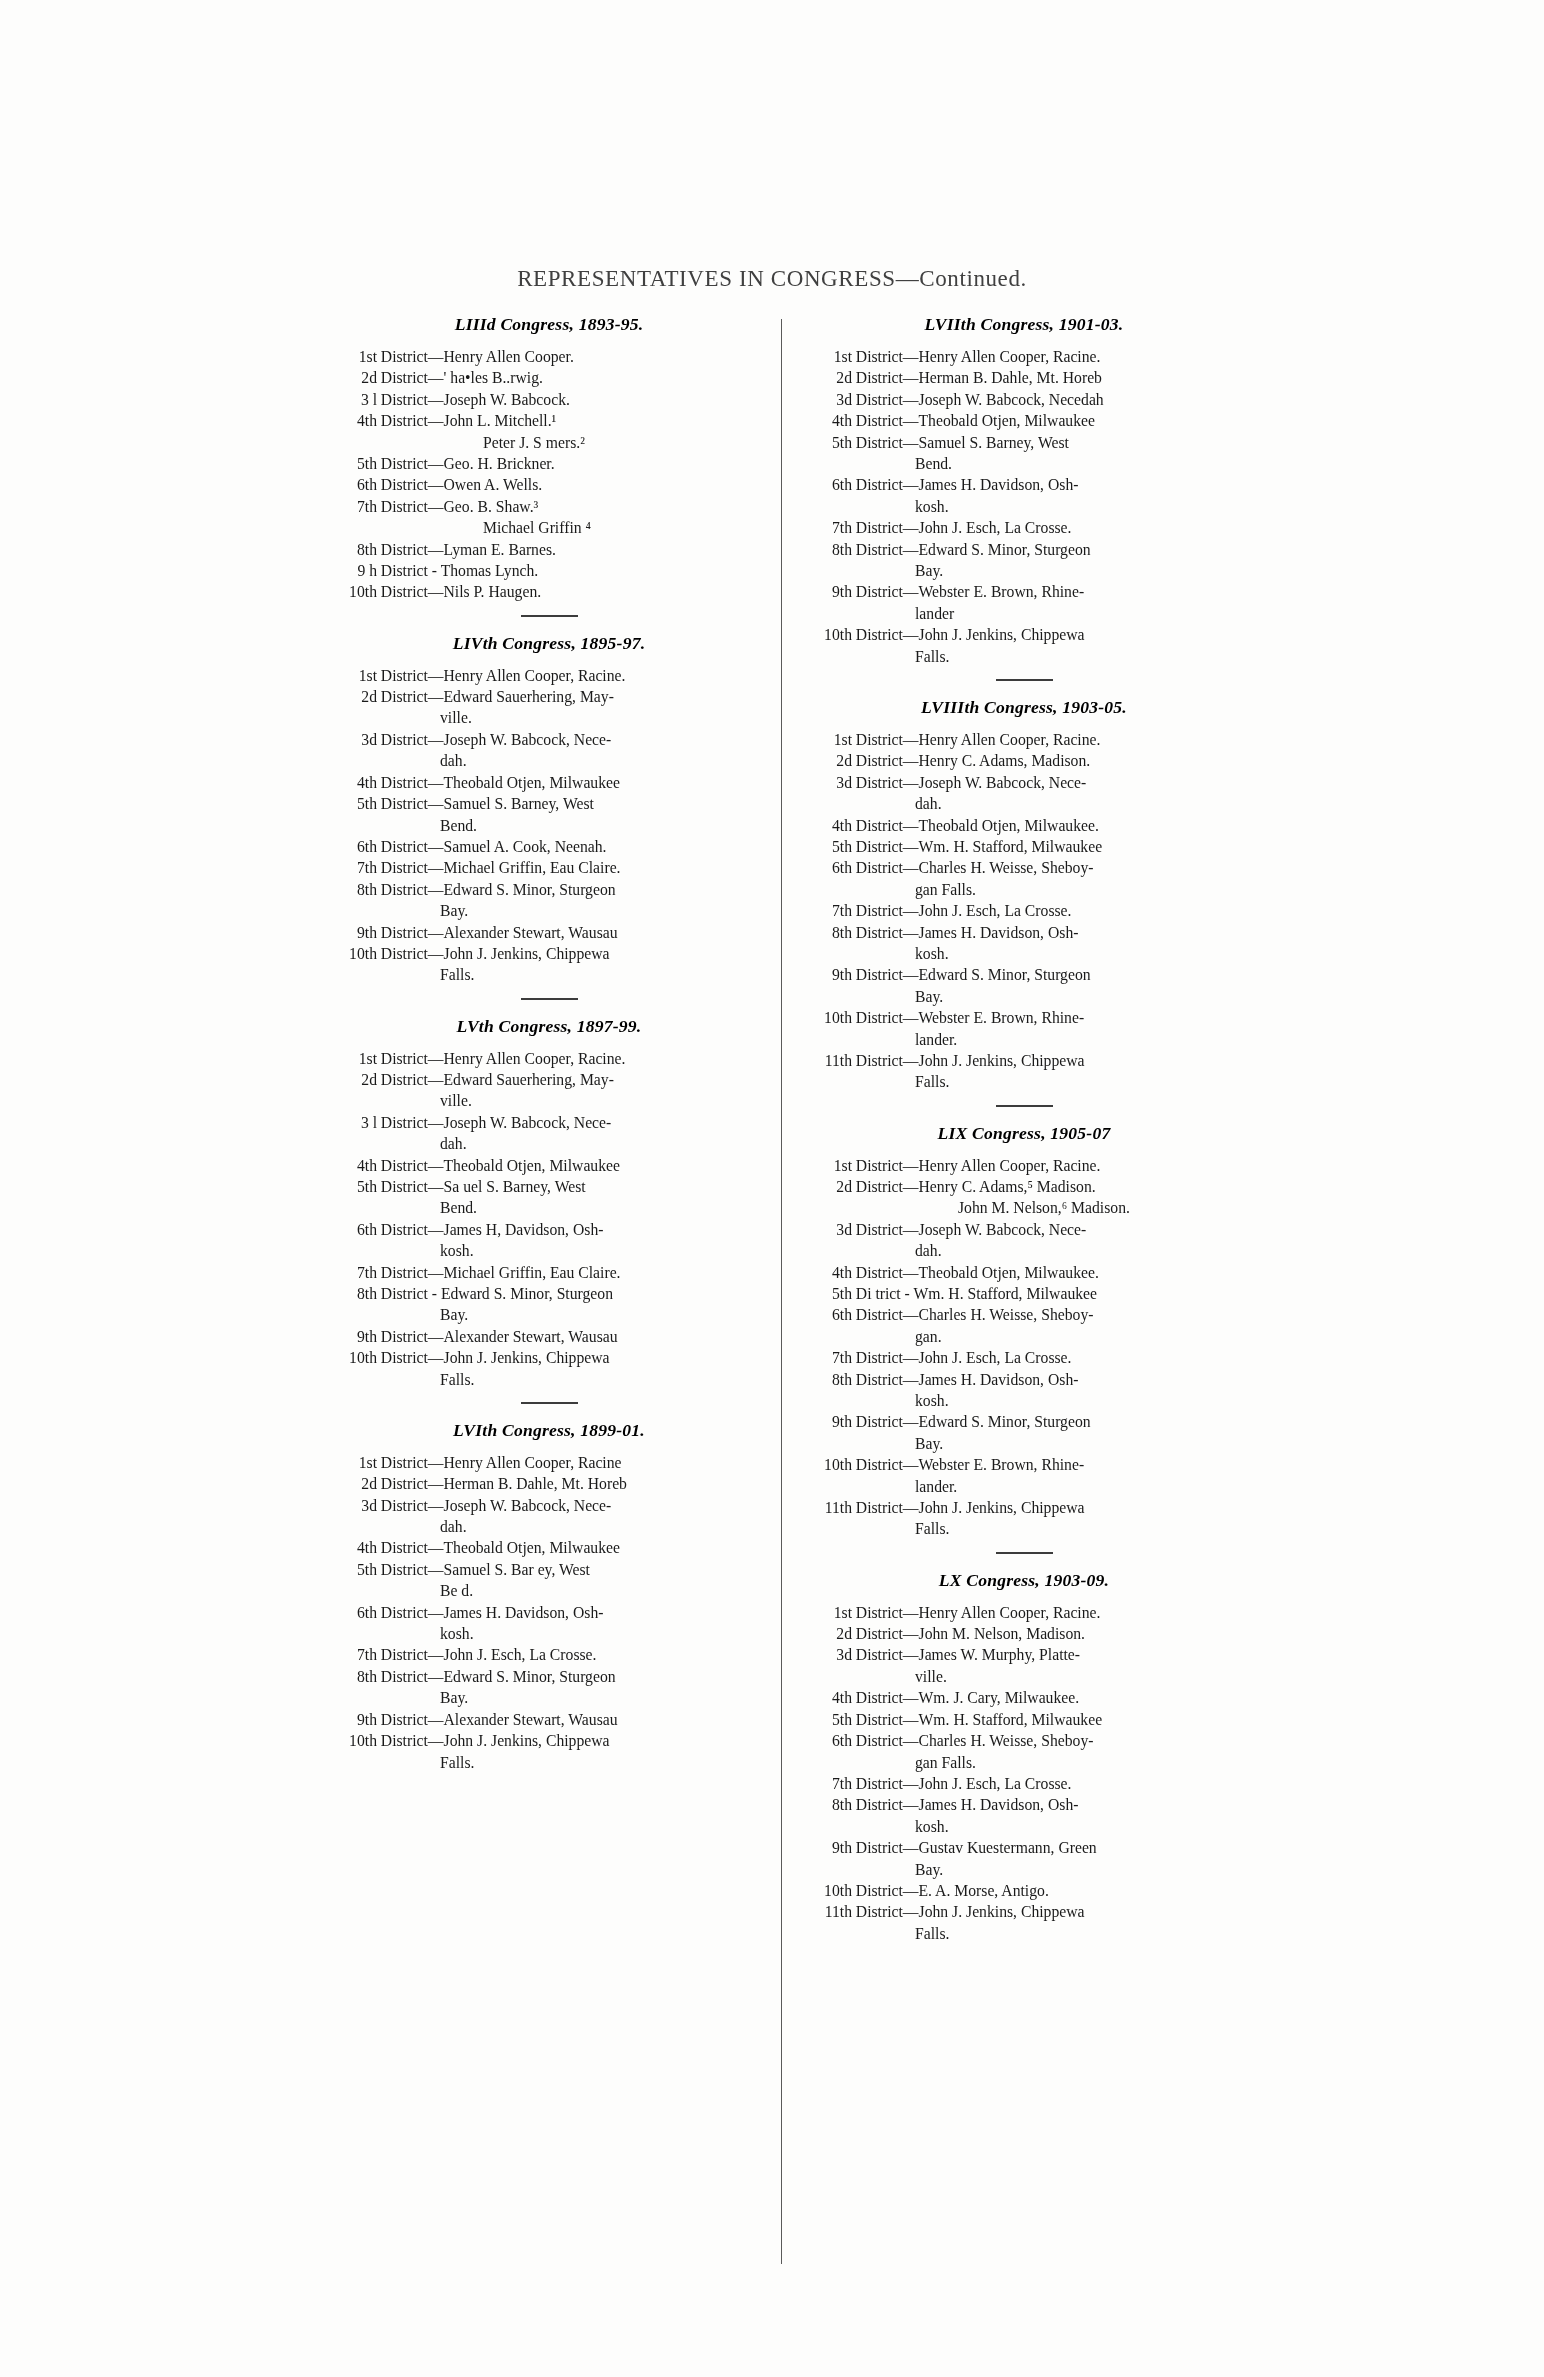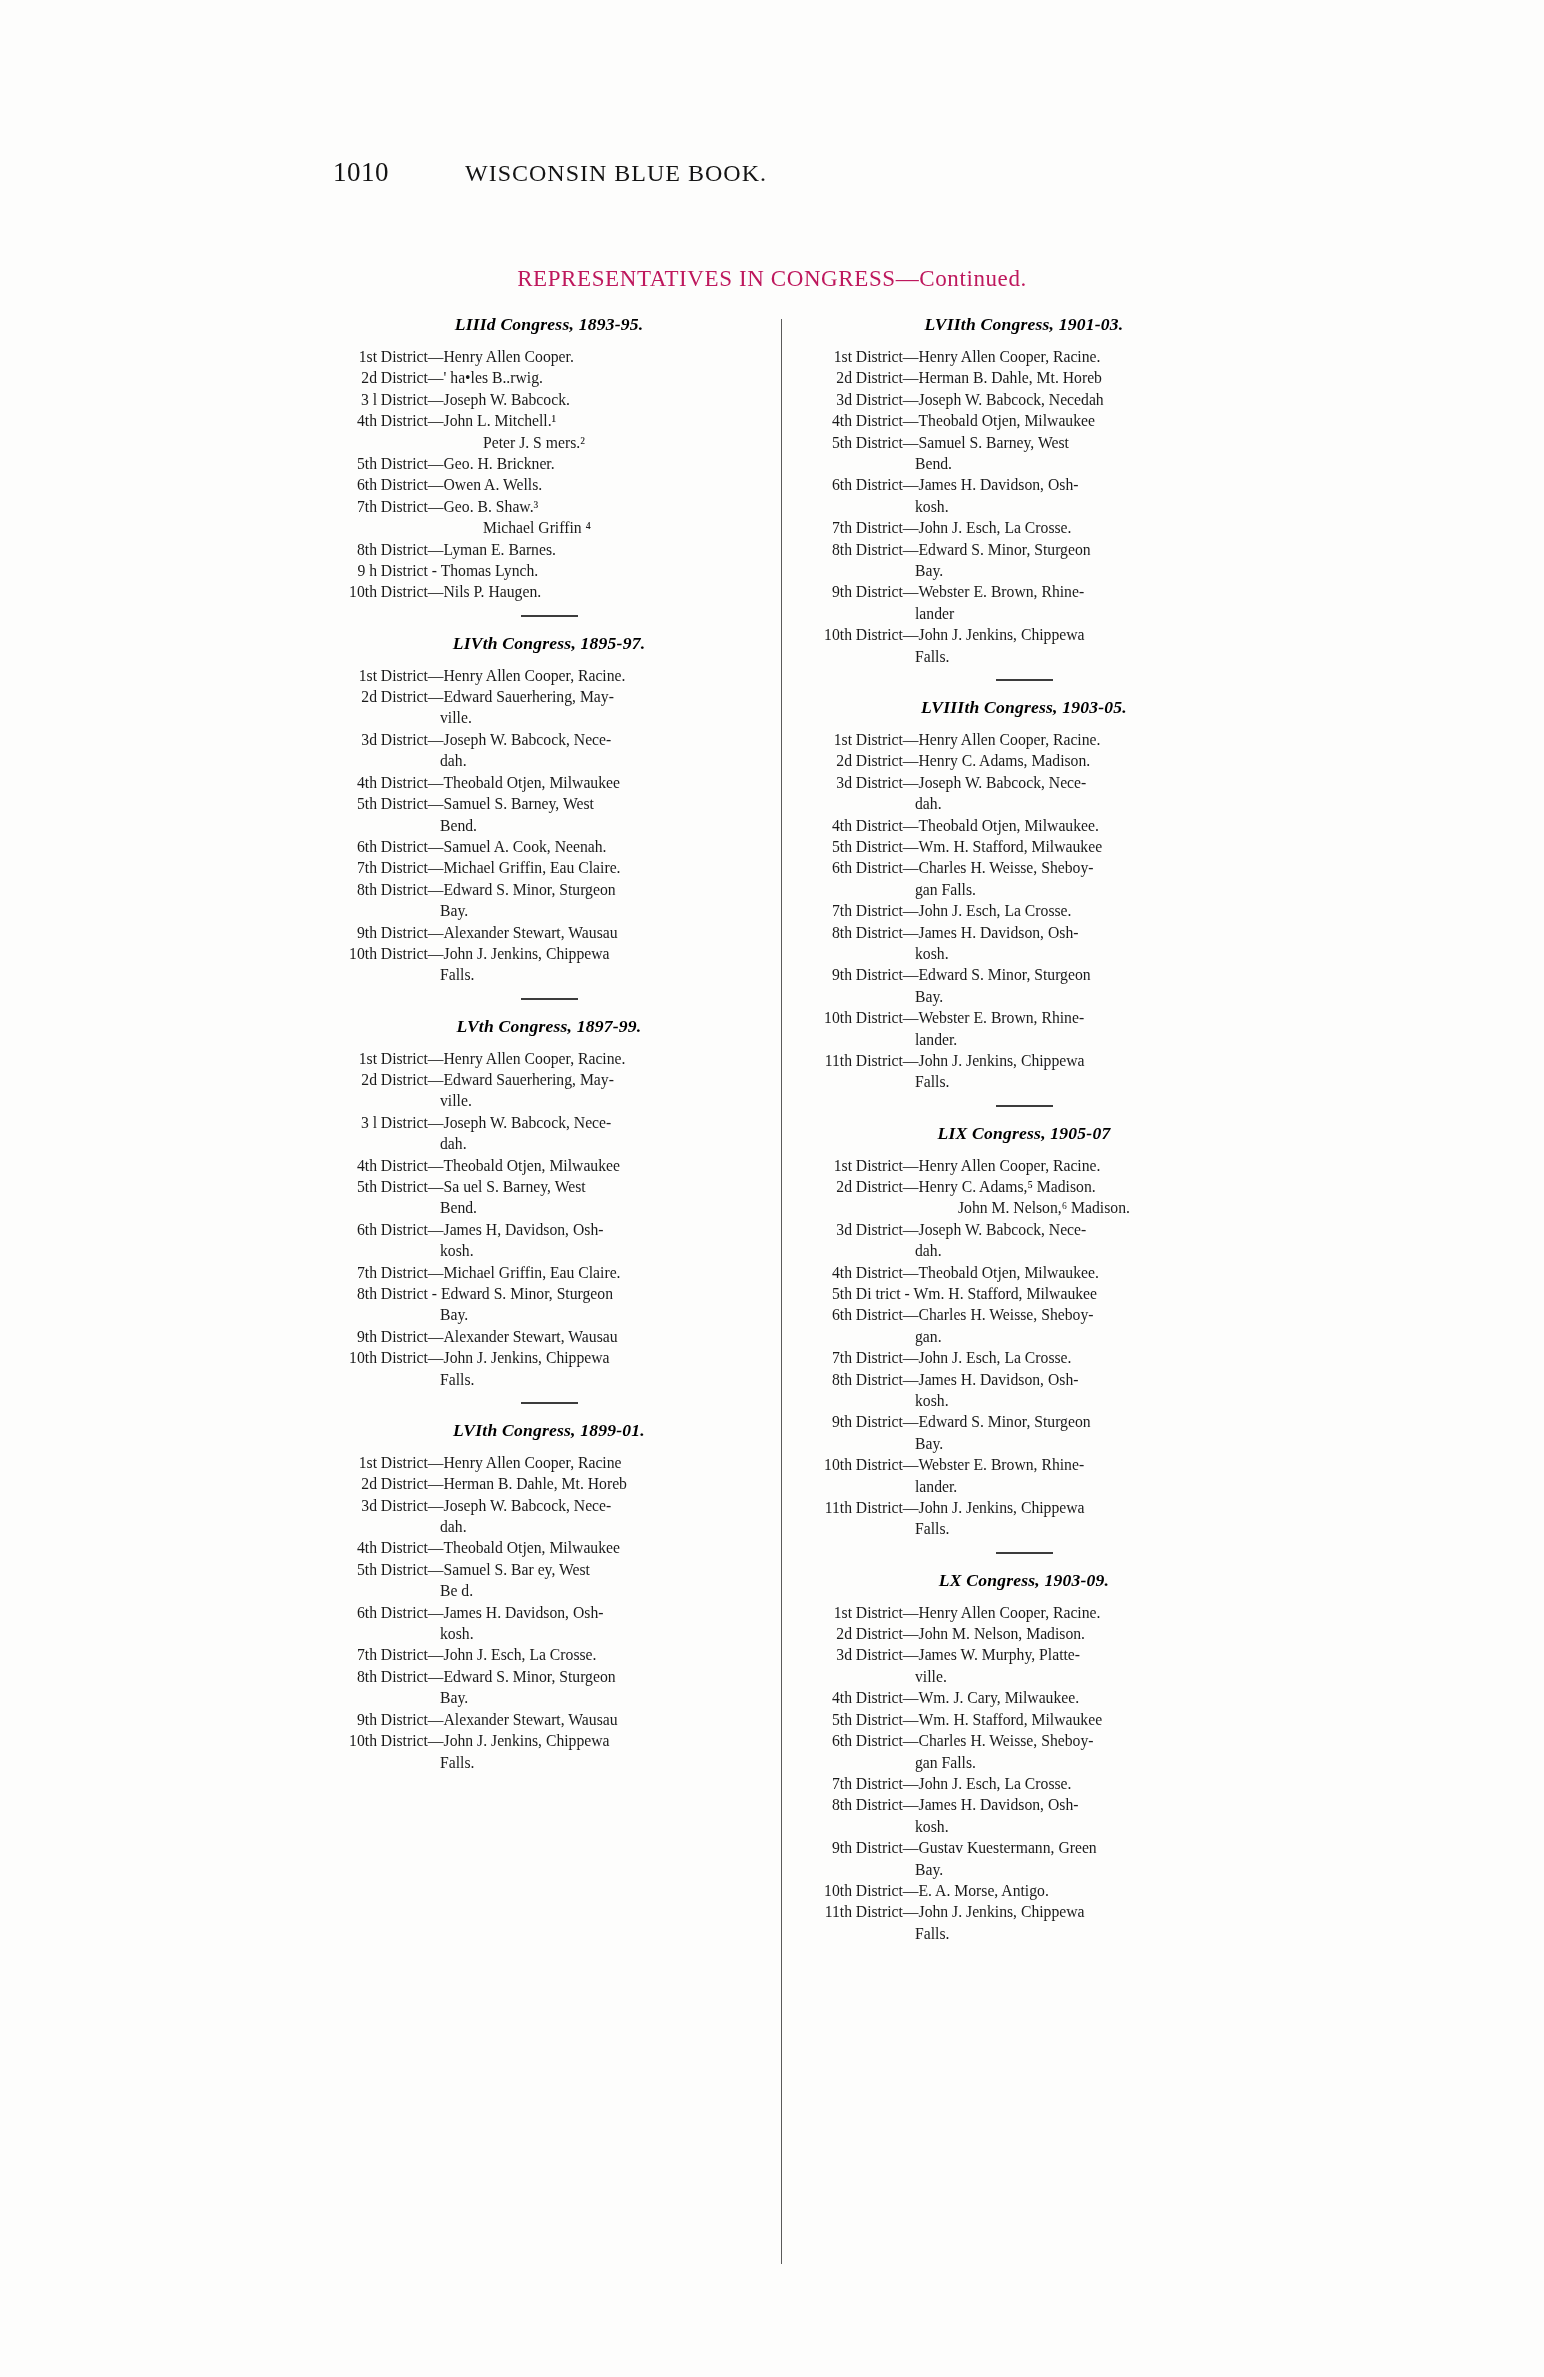--- a/index.html
+++ b/index.html
@@ -44,21 +44,21 @@
     color: #141414;
   }
   .section-title {
     position: absolute;
     left: 0;
     top: 266px;
     width: 1544px;
     text-align: center;
     font-size: 23px;
     letter-spacing: 0.6px;
-    color: #be185d;
+    color: #404040;
   }
   
   .columns {
     position: absolute;
     left: 328px;
     top: 314px;
     width: 918px;
     height: 1997px;
   }
   .col {
@@ -131,24 +131,20 @@
     font-size: 15px;
     line-height: 1.30;
     color: #1a1a1a;
   }
 </style>
 </head>
 <body>
 
 <div class="page">
 
-  <div class="page-header">
-    <span class="folio">1010</span>
-    <span class="running-title">WISCONSIN BLUE BOOK.</span>
-  </div>
 
   <div class="section-title">REPRESENTATIVES IN CONGRESS—Continued.</div>
 
   <div class="columns">
     <div class="rule"></div>
     <div class="col col-left" id="col-left">
         <div class="congress-block">
           <div class="congress-heading">LIIId Congress, 1893-95.</div>
           <ul class="entries">
             <li class="entry"><span class="num">1st</span><span>District—Henry Allen Cooper.</span></li>

